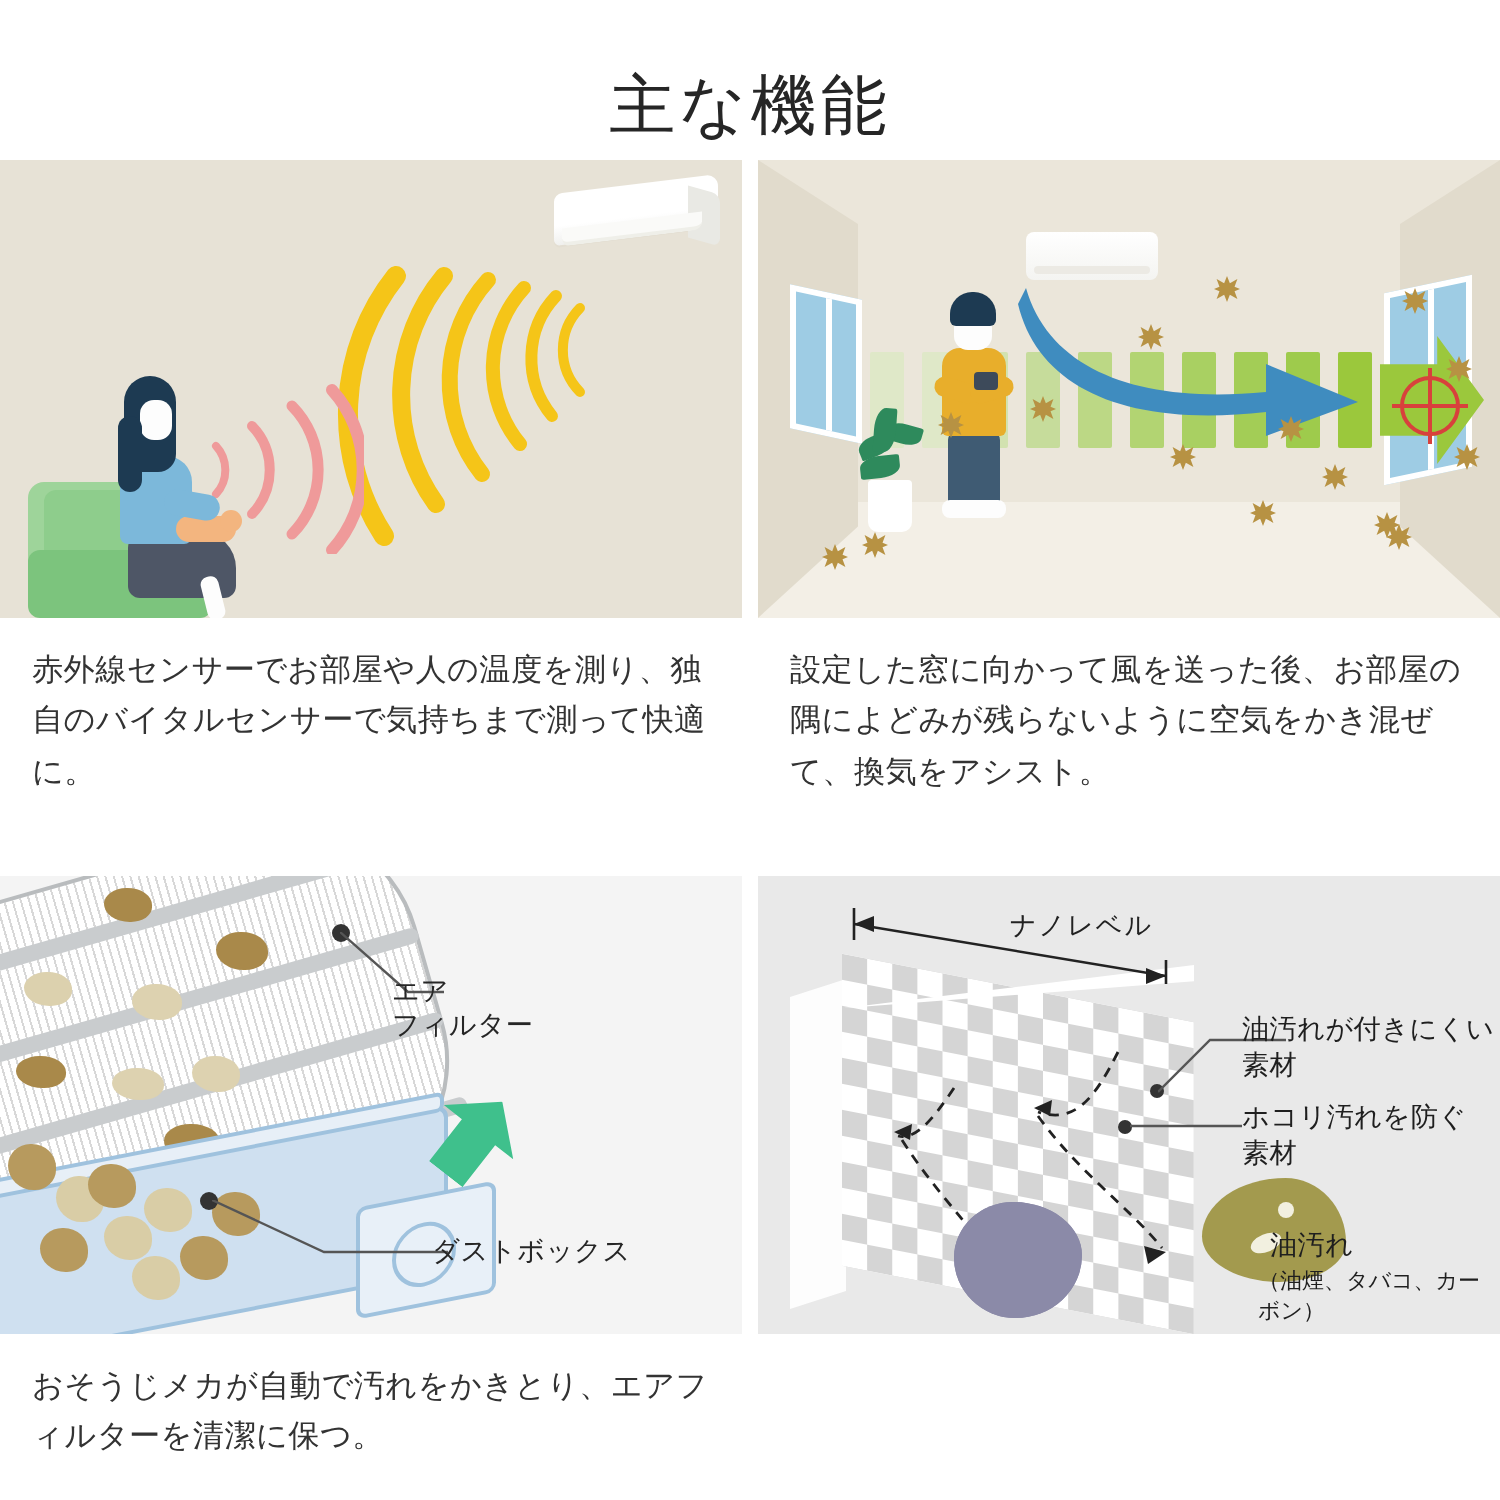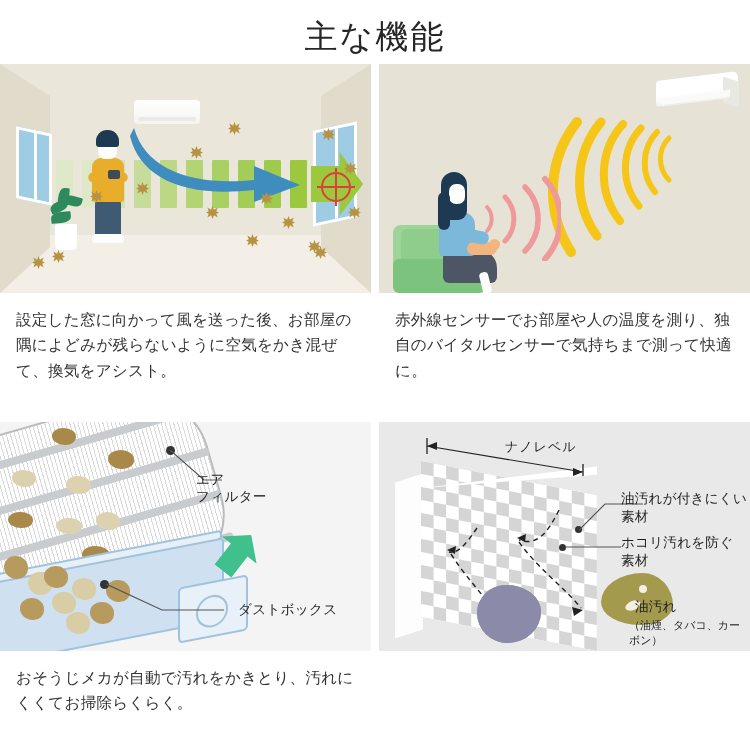--- a/index.html
+++ b/index.html
@@ -12,20 +12,21 @@
   .page{position:relative;width:750px;height:750px;box-sizing:border-box;}
 
   .page-title{
     text-align:center;
     font-size:33px;
     color:#262626;
     letter-spacing:2px;
     padding-top:20px;
     font-weight:400;
     line-height:1;
+    margin-top:16px;
   }
 
   .grid{
     position:absolute;left:0;top:64px;width:750px;height:686px;
     display:grid;
     grid-template-columns:371px 371px;
     grid-template-rows:auto auto;
     column-gap:8px;
     row-gap:5px;
   }
@@ -151,20 +152,69 @@
 </head>
 <body>
 
 <div class="page">
 
   <div class="page-title">主な機能</div>
 
   <div class="grid">
 
     <div class="cell">
+      <div class="figure p1">
+
+        <svg class="waveset" style="left:140px;top:50px;" width="170" height="160" viewBox="0 0 170 160">
+          <g fill="none" stroke="#f5c518" stroke-linecap="round">
+            <path d="M150 24 A30 30 0 0 0 150 66" stroke-width="5"></path>
+            <path d="M138 18 A42 44 0 0 0 136 78" stroke-width="6"></path>
+            <path d="M122 14 A56 58 0 0 0 120 92" stroke-width="7"></path>
+            <path d="M104 10 A72 74 0 0 0 101 107" stroke-width="8"></path>
+            <path d="M82 8 A90 92 0 0 0 78 122" stroke-width="9"></path>
+            <path d="M58 8 A108 110 0 0 0 52 138" stroke-width="10"></path>
+          </g>
+        </svg>
+
+        <svg class="waveset" style="left:96px;top:105px;" width="86" height="92" viewBox="0 0 86 92">
+          <g fill="none" stroke="#ef9a9a" stroke-linecap="round">
+            <path d="M12 38 A16 17 0 0 1 12 62" stroke-width="4"></path>
+            <path d="M30 28 A30 31 0 0 1 30 72" stroke-width="5"></path>
+            <path d="M50 18 A44 45 0 0 1 50 82" stroke-width="5.5"></path>
+            <path d="M70 10 A58 59 0 0 1 70 90" stroke-width="6"></path>
+          </g>
+        </svg>
+
+        <div class="ac1">
+          <div class="body"></div>
+          <div class="side"></div>
+          <div class="vent"></div>
+        </div>
+
+        <div class="sofa">
+          <div class="back"></div>
+          <div class="cush"></div>
+          <div class="seat"></div>
+        </div>
+
+        <div class="person1">
+          <div class="p1-lap"></div>
+          <div class="p1-torso"></div>
+          <div class="p1-hair"></div>
+          <div class="p1-face"></div>
+          <div class="p1-hair2"></div>
+          <div class="p1-dog"></div>
+          <div class="p1-arm"></div>
+          <div class="p1-leg"></div>
+        </div>
+      </div>
+      <div class="caption">赤外線センサーでお部屋や人の温度を測り、独自のバイタルセンサーで気持ちまで測って快適に。</div>
+    </div>
+
+    <div class="cell">
       <div class="figure p2">
         <div class="p2-floor"></div>
         <div class="p2-wallL"></div>
         <div class="p2-wallR"></div>
 
         <div class="win winL">
             <div class="mull"></div>
           </div>
         <div class="win winR">
             <div class="mull"></div>
@@ -232,69 +282,20 @@
         <div class="pollen" style="left:344px;top:98px;"></div>
         <div class="pollen" style="left:348px;top:142px;"></div>
         <div class="pollen" style="left:314px;top:182px;"></div>
         <div class="pollen" style="left:32px;top:192px;"></div>
         <div class="pollen" style="left:52px;top:186px;"></div>
       </div>
       <div class="caption">設定した窓に向かって風を送った後、お部屋の隅によどみが残らないように空気をかき混ぜて、換気をアシスト。</div>
     </div>
 
     <div class="cell">
-      <div class="figure p1">
-
-        <svg class="waveset" style="left:140px;top:50px;" width="170" height="160" viewBox="0 0 170 160">
-          <g fill="none" stroke="#f5c518" stroke-linecap="round">
-            <path d="M150 24 A30 30 0 0 0 150 66" stroke-width="5"></path>
-            <path d="M138 18 A42 44 0 0 0 136 78" stroke-width="6"></path>
-            <path d="M122 14 A56 58 0 0 0 120 92" stroke-width="7"></path>
-            <path d="M104 10 A72 74 0 0 0 101 107" stroke-width="8"></path>
-            <path d="M82 8 A90 92 0 0 0 78 122" stroke-width="9"></path>
-            <path d="M58 8 A108 110 0 0 0 52 138" stroke-width="10"></path>
-          </g>
-        </svg>
-
-        <svg class="waveset" style="left:96px;top:105px;" width="86" height="92" viewBox="0 0 86 92">
-          <g fill="none" stroke="#ef9a9a" stroke-linecap="round">
-            <path d="M12 38 A16 17 0 0 1 12 62" stroke-width="4"></path>
-            <path d="M30 28 A30 31 0 0 1 30 72" stroke-width="5"></path>
-            <path d="M50 18 A44 45 0 0 1 50 82" stroke-width="5.5"></path>
-            <path d="M70 10 A58 59 0 0 1 70 90" stroke-width="6"></path>
-          </g>
-        </svg>
-
-        <div class="ac1">
-          <div class="body"></div>
-          <div class="side"></div>
-          <div class="vent"></div>
-        </div>
-
-        <div class="sofa">
-          <div class="back"></div>
-          <div class="cush"></div>
-          <div class="seat"></div>
-        </div>
-
-        <div class="person1">
-          <div class="p1-lap"></div>
-          <div class="p1-torso"></div>
-          <div class="p1-hair"></div>
-          <div class="p1-face"></div>
-          <div class="p1-hair2"></div>
-          <div class="p1-dog"></div>
-          <div class="p1-arm"></div>
-          <div class="p1-leg"></div>
-        </div>
-      </div>
-      <div class="caption">赤外線センサーでお部屋や人の温度を測り、独自のバイタルセンサーで気持ちまで測って快適に。</div>
-    </div>
-
-    <div class="cell">
       <div class="figure p3">
 
         <div class="drum">
           <div class="shell"></div>
           <div class="rib" style="top:26px;"></div>
           <div class="rib" style="top:70px;"></div>
           <div class="rib" style="top:114px;"></div>
           <div class="rib" style="top:158px;"></div>
         </div>
 
@@ -330,24 +331,24 @@
         <svg style="position:absolute;left:170px;top:28px;" width="52" height="36">
           <path d="M0 0 L34 30 L52 30" stroke="#555" stroke-width="1.2" fill="none"></path>
         </svg>
         <div class="lbl" style="left:196px;top:50px;">エア
 フィルター</div>
 
         <div class="dot" style="left:100px;top:158px;"></div>
         <svg style="position:absolute;left:106px;top:162px;" width="118" height="30">
           <path d="M0 0 L56 26 L118 26" stroke="#555" stroke-width="1.2" fill="none"></path>
         </svg>
-        <div class="lbl" style="left:238px;top:180px;">ダストボックス</div>
+        <div class="lbl" style="left:216px;top:180px;">ダストボックス</div>
 
       </div>
-      <div class="caption">おそうじメカが自動で汚れをかきとり、汚れにくくてお掃除らくらく。</div>
+      <div class="caption">おそうじメカが自動で汚れをかきとり、エアフィルターを清潔に保つ。</div>
     </div>
 
     <div class="cell">
       <div class="figure p4">
 
         <div class="box3d">
           <div class="box-left"></div>
           <div class="box-front"></div>
           <div class="box-top"></div>
         </div>

